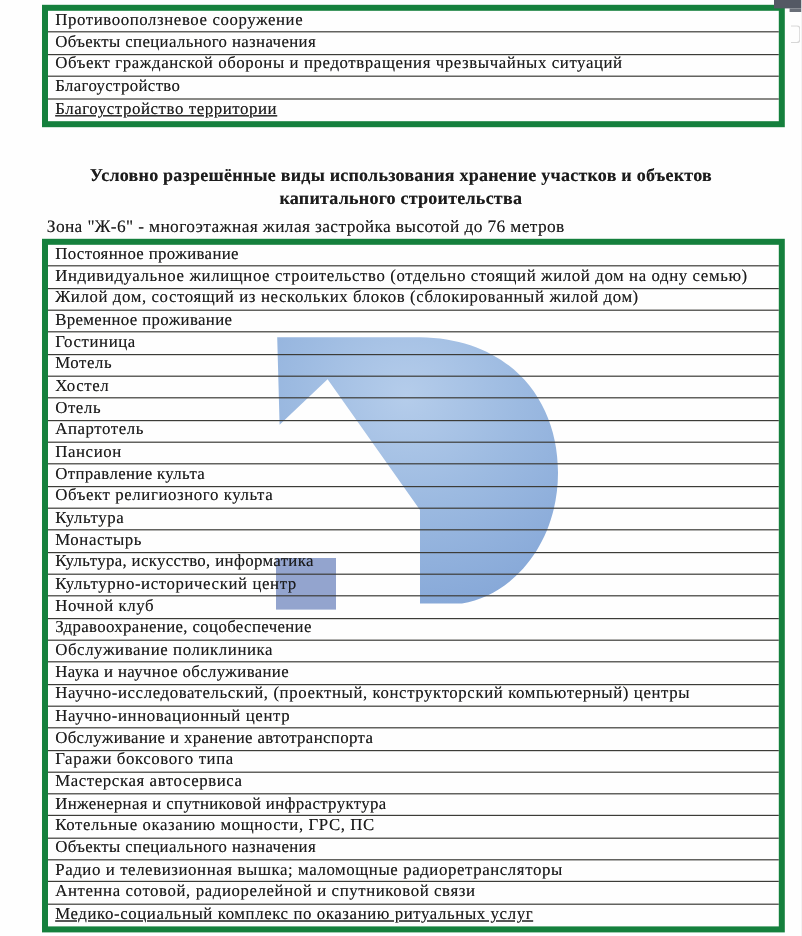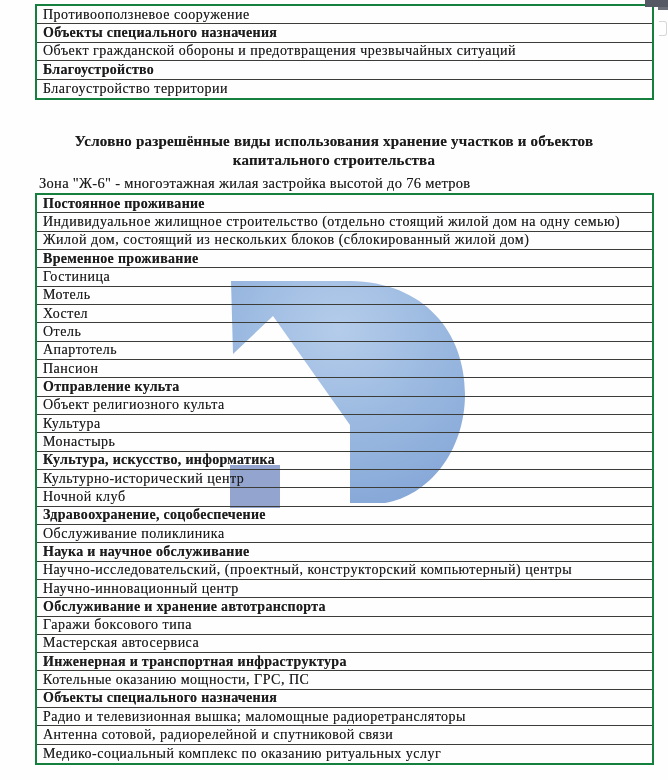--- a/index.html
+++ b/index.html
@@ -9,41 +9,41 @@
     background:#fefefe;
     overflow:hidden;
     font-family:"Liberation Serif", serif;
     color:#1c1c1c;
   }
   .watermark{position:absolute;top:0;left:0;z-index:0;}
   .content{position:relative;z-index:1;}
   .dtable{
     margin-left:35px;
     width:619px;
-    border:2px solid #15803d;
+    border:5px solid #15803d;
     box-sizing:border-box;
     background:transparent;
   }
   .table-top{margin-top:4px;}
   .trow{
     box-sizing:border-box;
     border-bottom:1px solid #3c3c38;
     padding-left:6px;
     display:flex;
     align-items:center;
     font-size:14px;
     letter-spacing:0.5px;
     white-space:nowrap;
     overflow:hidden;
     text-shadow:0 0 0.5px rgba(20,20,20,0.55);
   }
-  .trow:last-child{border-bottom:none;}
+  .trow:last-child{border-bottom:none;text-decoration:underline;}
   .table-top .trow{height:18.4px;}
   .table-main .trow{height:18.34px;}
-  .trow.bold{font-weight:bold;letter-spacing:0.3px;}
+  .trow.bold{font-weight:normal;letter-spacing:0.3px;}
   .heading{
     margin-top:32px;
     text-align:center;
     font-weight:bold;
     font-size:15px;
     line-height:19px;
     letter-spacing:0.2px;
     text-shadow:0 0 0.5px rgba(20,20,20,0.55);
   }
   .zone{
@@ -193,21 +193,21 @@
         <div class="trow bold">
           <span>Обслуживание и хранение автотранспорта</span>
         </div>
         <div class="trow">
           <span>Гаражи боксового типа</span>
         </div>
         <div class="trow">
           <span>Мастерская автосервиса</span>
         </div>
         <div class="trow bold">
-          <span>Инженерная и транспортная инфраструктура</span>
+          <span>Инженерная и спутниковой инфраструктура</span>
         </div>
         <div class="trow">
           <span>Котельные оказанию мощности, ГРС, ПС</span>
         </div>
         <div class="trow bold">
           <span>Объекты специального назначения</span>
         </div>
         <div class="trow">
           <span>Радио и телевизионная вышка; маломощные радиоретрансляторы</span>
         </div>

